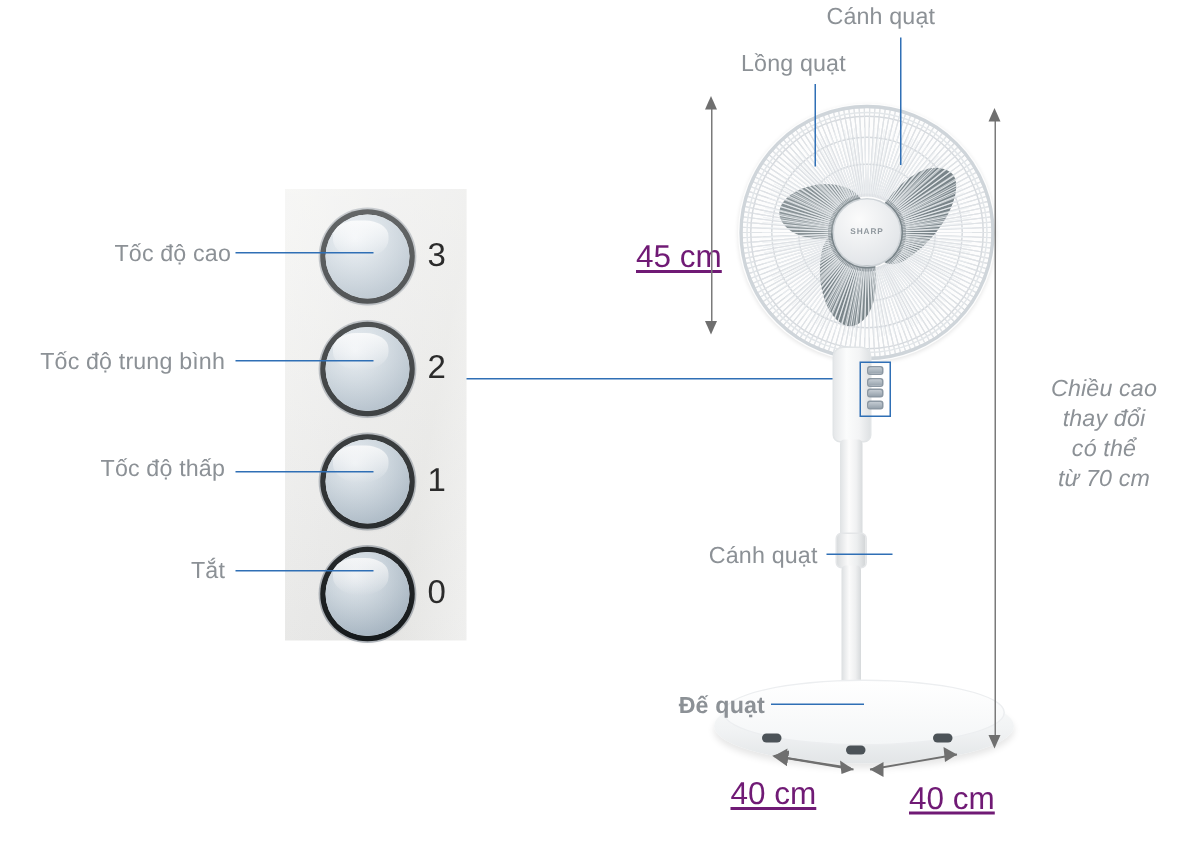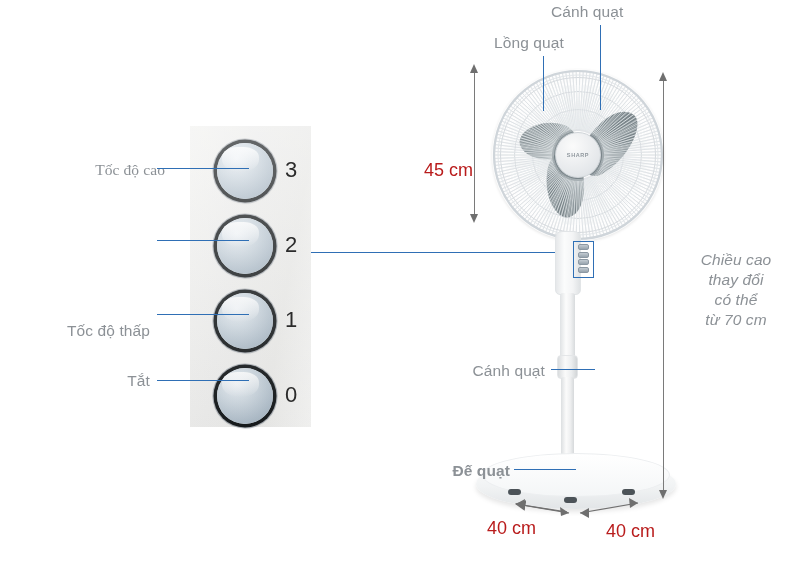--- a/index.html
+++ b/index.html
@@ -16,23 +16,24 @@
     font-size:15.5px;
     line-height:1.28;
     white-space:nowrap;
     letter-spacing:.1px;
   }
   .lbl.r { text-align:right; }
   .lbl.c { text-align:center; white-space:normal; }
 
   .dim {
     position:absolute;
-    color:#b91c1c;
-    font-size:18px;
+    color:#701a75;
+    font-size:21px;
     white-space:nowrap;
+    text-decoration:underline;
   }
 
   .bignum {
     position:absolute;
     color:#2b2b2b;
     font-size:22px;
     font-weight:400;
     line-height:1;
   }
 
@@ -176,22 +177,23 @@
     <div class="knob" style="left:27px; top:92px;"></div>
     <div class="knob" style="left:27px; top:167px;"></div>
     <div class="knob" style="left:27px; top:242px;"></div>
   </div>
 
   <div class="bignum" style="left:285px; top:159px;">3</div>
   <div class="bignum" style="left:285px; top:234px;">2</div>
   <div class="bignum" style="left:285px; top:309px;">1</div>
   <div class="bignum" style="left:285px; top:384px;">0</div>
 
-  <div class="lbl r" style="left:15px;  top:160px; width:150px;font-family:Liberation Serif, serif;">Tốc độ cao</div>
-  <div class="lbl r" style="left:0px;  top:321px; width:150px;">Tốc độ thấp</div>
+  <div class="lbl r" style="left:4px;  top:160px; width:150px;">Tốc độ cao</div>
+  <div class="lbl r" style="left:0px;  top:232px; width:150px;">Tốc độ trung bình</div>
+  <div class="lbl r" style="left:0px;  top:303px; width:150px;">Tốc độ thấp</div>
   <div class="lbl r" style="left:0px;  top:371px; width:150px;">Tắt</div>
 
   <div class="lead h" style="left:157px; top:168px; width:92px;"></div>
   <div class="lead h" style="left:157px; top:240px; width:92px;"></div>
   <div class="lead h" style="left:157px; top:314px; width:92px;"></div>
   <div class="lead h" style="left:157px; top:380px; width:92px;"></div>
 
   <div class="lead h" style="left:311px; top:252px; width:262px;"></div>
 
   <div id="fan">

